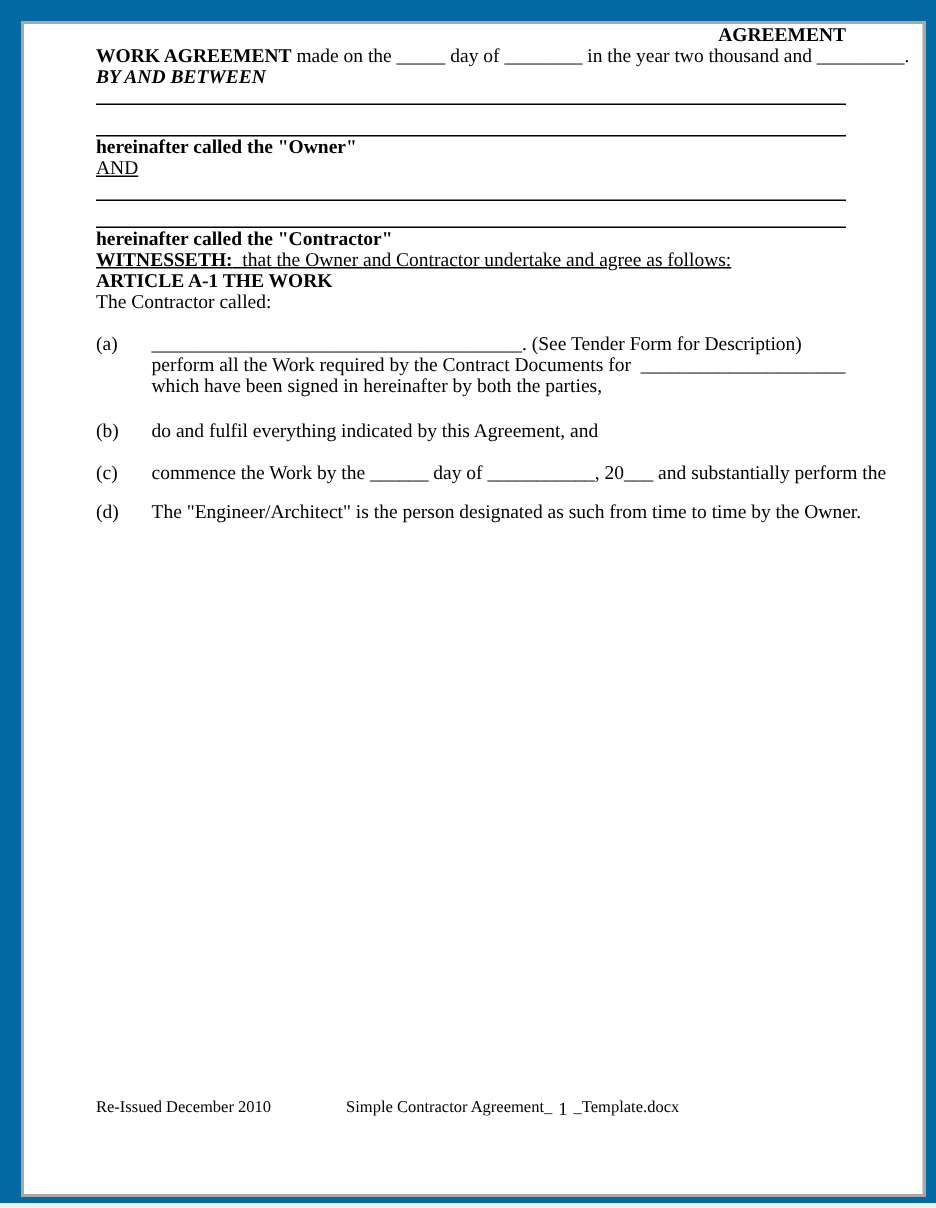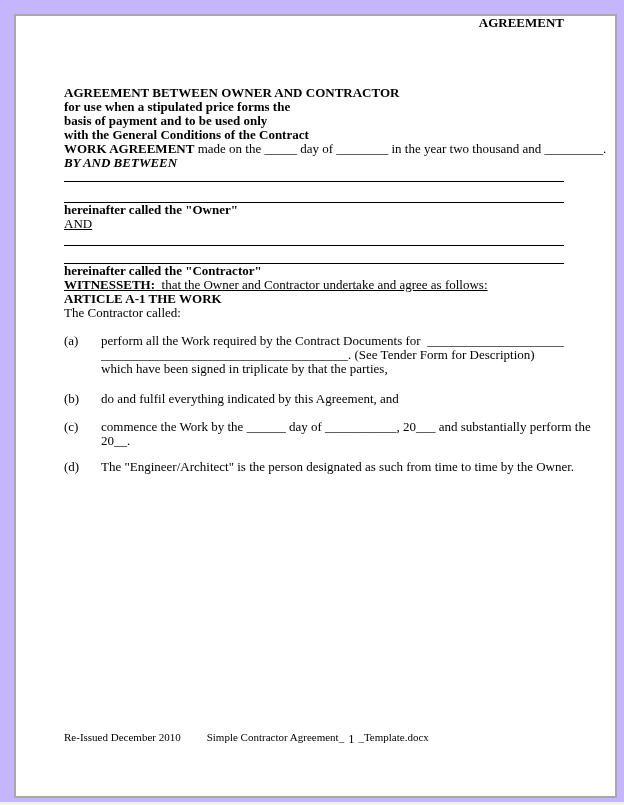--- a/index.html
+++ b/index.html
@@ -7,21 +7,21 @@
     padding: 0;
     background: #f1f0ee;
     width: 624px;
     height: 805px;
     overflow: hidden;
   }
   .canvas {
     position: relative;
     width: 624px;
     height: 802px;
-    background: #c4b5fd;
+    background: #0369a1;
   }
   .page {
     position: absolute;
     left: 14px;
     top: 14px;
     width: 599px;
     height: 780px;
     background: #ffffff;
     border: 2px solid #aaa8a5;
     box-sizing: content-box;
@@ -79,45 +79,40 @@
   .item-d { margin-top: 12px; }
   .footer {
     position: absolute;
     left: 48px;
     top: 715px;
     font-size: 11px;
     line-height: 13px;
     display: flex;
     align-items: center;
     white-space: pre;
+    gap: 24px;
   }
   .footer-left { margin-right: 26px; }
   .footer-pagenum {
     display: inline-block;
     font-size: 12.5px;
     position: relative;
     top: 2px;
     margin: 0 4px;
   }
 </style>
 </head>
 <body>
 
 <div class="canvas">
   <div class="page">
     <div class="content">
 
       <div class="doc-title block">AGREEMENT</div>
 
-      <div class="heading-block">
-        <div class="block">AGREEMENT BETWEEN OWNER AND CONTRACTOR</div>
-        <div class="block">for use when a stipulated price forms the</div>
-        <div class="block">basis of payment and to be used only</div>
-        <div class="block">with the General Conditions of the Contract</div>
-      </div>
 
       <p class="made-on"><b>WORK AGREEMENT</b><span> made on the _____ day of ________ in the year two thousand and _________.</span></p>
 
       <p class="by-between">BY AND BETWEEN</p>
 
       <div class="sig-line sig-owner-1"></div>
       <div class="sig-line sig-owner-2"></div>
 
       <p class="owner-label">hereinafter called the "Owner"</p>
 
@@ -130,38 +125,37 @@
 
       <p class="witnesseth"><b>WITNESSETH:</b><span>  that the Owner and Contractor undertake and agree as follows:</span></p>
 
       <p class="article-heading">ARTICLE A-1 THE WORK</p>
 
       <p class="article-intro">The Contractor called:</p>
 
       <div class="item item-a">
         <span class="item-label">(a)</span>
         <span class="item-body">
+          <span class="line">______________________________________. (See Tender Form for Description)</span>
           <span class="line">perform all the Work required by the Contract Documents for  _____________________</span>
-          <span class="line">______________________________________. (See Tender Form for Description)</span>
-          <span class="line">which have been signed in triplicate by that the parties,</span>
+          <span class="line">which have been signed in hereinafter by both the parties,</span>
         </span>
       </div>
 
       <div class="item item-b">
         <span class="item-label">(b)</span>
         <span class="item-body">
           <span class="line">do and fulfil everything indicated by this Agreement, and</span>
         </span>
       </div>
 
       <div class="item item-c">
         <span class="item-label">(c)</span>
         <span class="item-body">
           <span class="line">commence the Work by the ______ day of ___________, 20___ and substantially perform the</span>
-          <span class="line">20__.</span>
         </span>
       </div>
 
       <div class="item item-d">
         <span class="item-label">(d)</span>
         <span class="item-body">
           <span class="line">The "Engineer/Architect" is the person designated as such from time to time by the Owner.</span>
         </span>
       </div>
 

